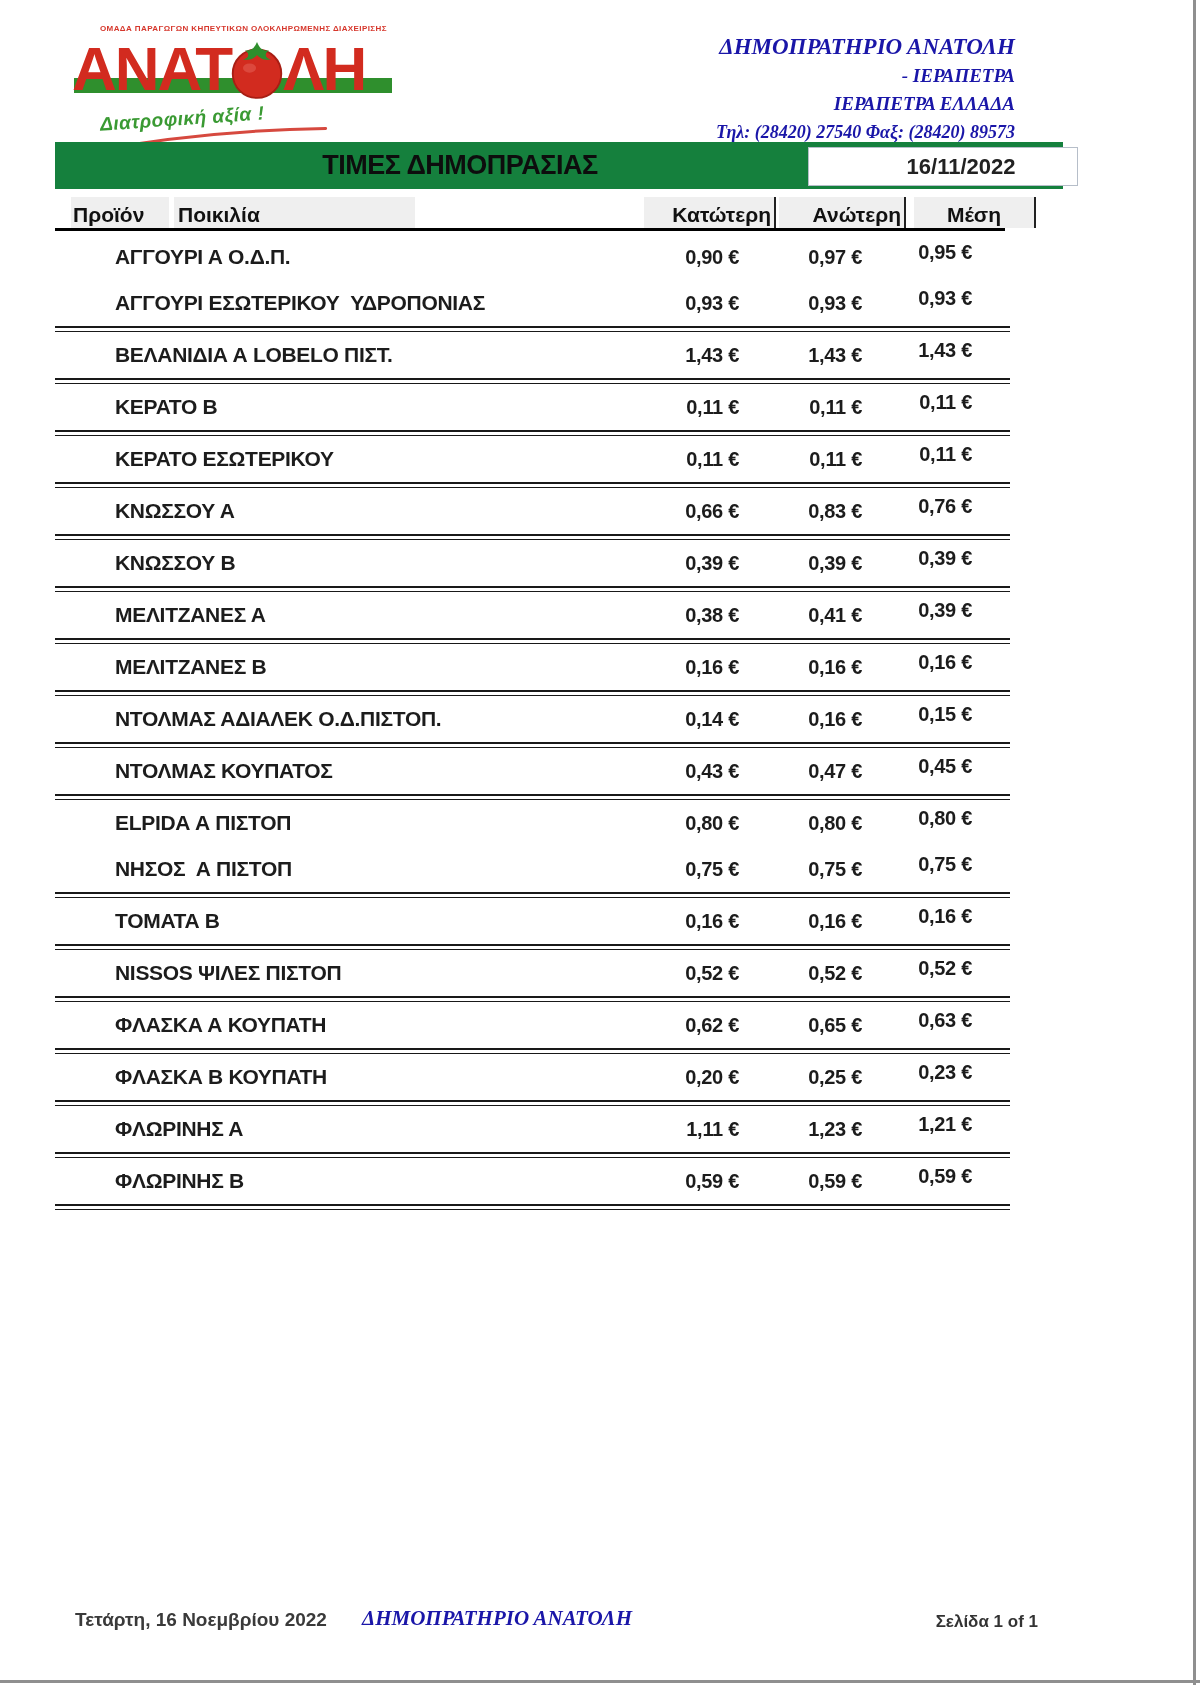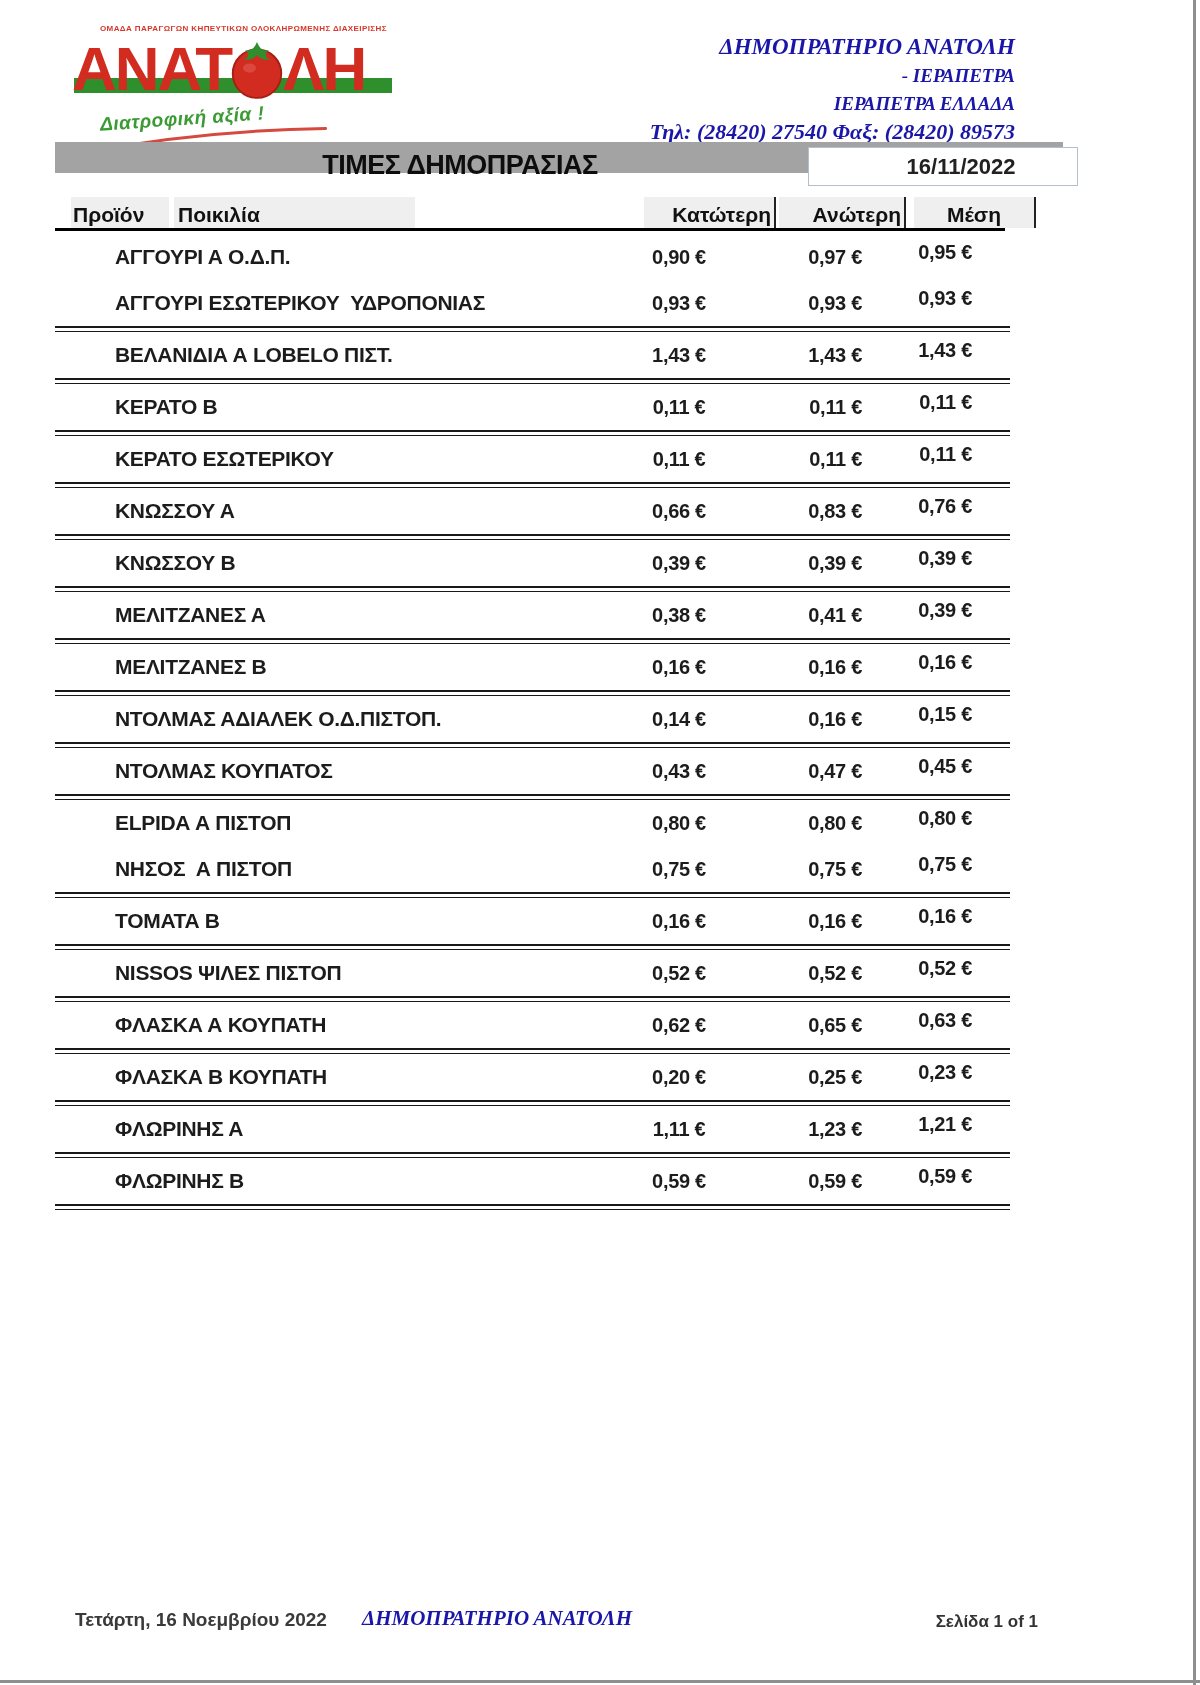--- a/index.html
+++ b/index.html
@@ -23,24 +23,24 @@
   .brand svg{position:relative;z-index:1;margin:0 -2px;}
   .slogan{position:absolute;left:28px;top:92px;transform:rotate(-4deg);z-index:2;
     font-size:19px;font-weight:bold;font-style:italic;color:#3a9a33;letter-spacing:.5px;}
   .swoosh{position:absolute;left:8px;top:112px;transform:rotate(-4deg);}
 
   
   .company{position:absolute;top:32px;right:185px;text-align:right;
     font-family:"Liberation Serif",serif;font-style:italic;font-weight:bold;color:#1a16a8;}
   .company .l1{font-size:23px;line-height:30px;}
   .company .l2,.company .l3{font-size:19px;line-height:28px;}
-  .company .l4{font-size:22px;line-height:28px;}
-
-  
-  .title-strip{position:absolute;left:55px;top:142px;width:1008px;height:31px;background:#a3a3a3;}
+  .company .l4{font-size:18px;line-height:28px;}
+
+  
+  .title-strip{position:absolute;left:55px;top:142px;width:1008px;height:47px;background:#15803d;}
   .title-text{position:absolute;left:0;top:8px;width:810px;text-align:center;
     font-size:27px;font-weight:bold;color:#0d0d0d;letter-spacing:-.5px;}
   .date-box{position:absolute;left:753px;top:5px;width:232px;height:37px;background:#ffffff;
     border:1px solid #b6bec9;display:flex;align-items:center;justify-content:center;
     font-size:22px;font-weight:bold;color:#222222;padding-left:36px;}
 
   
   .thead{position:absolute;left:55px;top:197px;width:955px;height:32px;}
   .hcell{position:absolute;top:0;height:31px;background:#efefef;font-size:21px;font-weight:bold;
     color:#111111;display:flex;align-items:flex-end;box-sizing:border-box;padding-bottom:1px;margin-left:16px;}
@@ -53,21 +53,21 @@
 
   
   .tbody{position:absolute;left:55px;top:234px;width:955px;}
   .group{border-bottom:2px solid #191919;}
   .group + .group{border-top:1.5px solid #191919;margin-top:3px;}
   .table-end{height:0;border-top:1.5px solid #191919;margin-top:3px;}
   .row{height:46px;display:flex;align-items:center;}
   .cell{font-weight:bold;color:#1c1c1c;letter-spacing:-.3px;}
   .variety{flex:1 1 auto;padding-left:60px;font-size:21px;white-space:pre;}
   .price{font-size:20px;text-align:right;white-space:pre;}
-  .min{width:120px;flex:0 0 120px;text-align:center;}
+  .min{width:120px;flex:0 0 120px;}
   .max{width:123px;flex:0 0 123px;}
   .mean{width:110px;flex:0 0 110px;margin-right:38px;transform:translateY(-5px);}
 
   
   .footer{position:absolute;left:0;top:1606px;width:1200px;height:30px;padding-left:28px;}
   .f-date{position:absolute;left:75px;top:3px;font-size:19px;font-weight:bold;color:#3a3a3a;}
   .f-company{position:absolute;left:362px;top:0;font-family:"Liberation Serif",serif;
     font-style:italic;font-weight:bold;font-size:21px;color:#1a16a8;}
   .f-page{position:absolute;right:190px;top:6px;font-size:17px;font-weight:bold;color:#333333;}
 </style>

